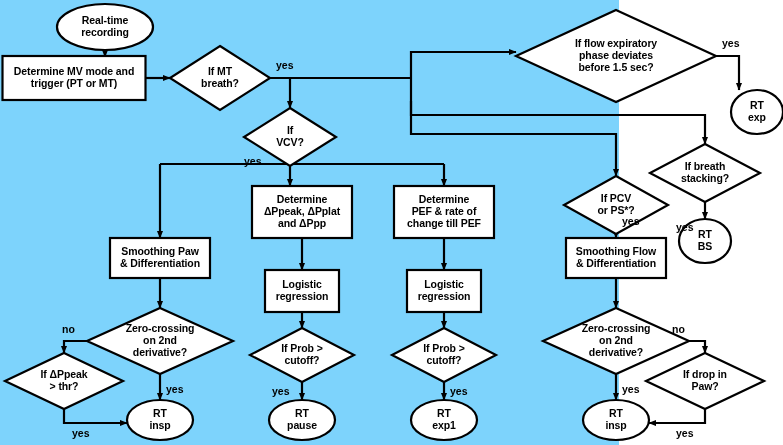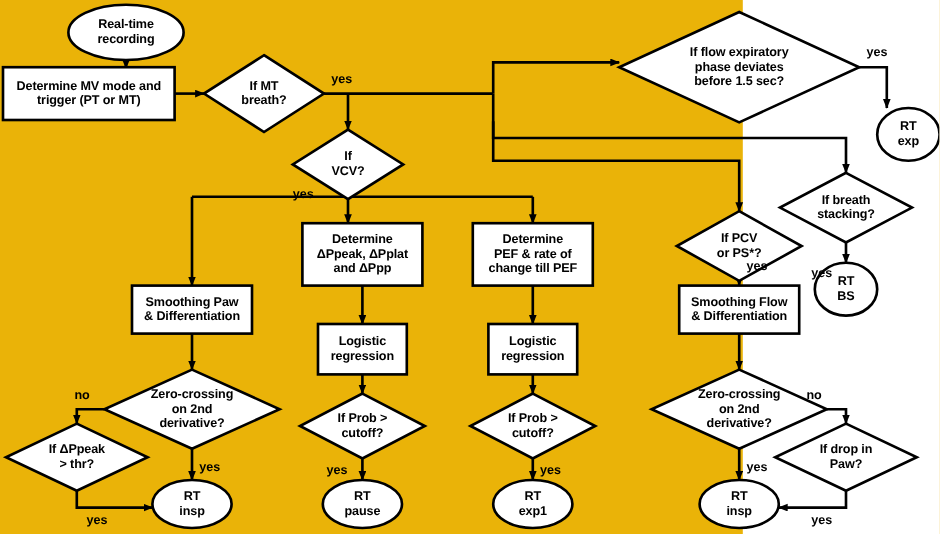--- a/index.html
+++ b/index.html
@@ -1,18 +1,18 @@
 <!DOCTYPE html>
 <html><head>
 <meta charset="utf-8">
 <style>
   html,body{margin:0;padding:0;background:#ffffff;}
   body{width:783px;height:445px;overflow:hidden;
        font-family:"Liberation Sans",sans-serif;}
-  #chart-root{position:relative;width:619px;height:445px;background:#eab308;}
+  #chart-root{position:relative;width:619px;height:445px;background:#7dd3fc;}
   svg{display:block;}
   .shape{fill:#ffffff;stroke:#000000;stroke-width:2.2;}
   .shape.ellipse{stroke-width:2.2;}
   .conn{stroke:#000000;stroke-width:2.2;fill:none;stroke-linecap:butt;stroke-linejoin:miter;}
   .nodetext{font-family:"Liberation Sans",sans-serif;font-size:10.5px;
             fill:#000;text-anchor:middle;dominant-baseline:middle;
             font-weight:700;letter-spacing:-0.1px;}
   .edgelabel{font-family:"Liberation Sans",sans-serif;font-size:10.5px;
              fill:#000;font-weight:700;dominant-baseline:middle;}
 </style>

